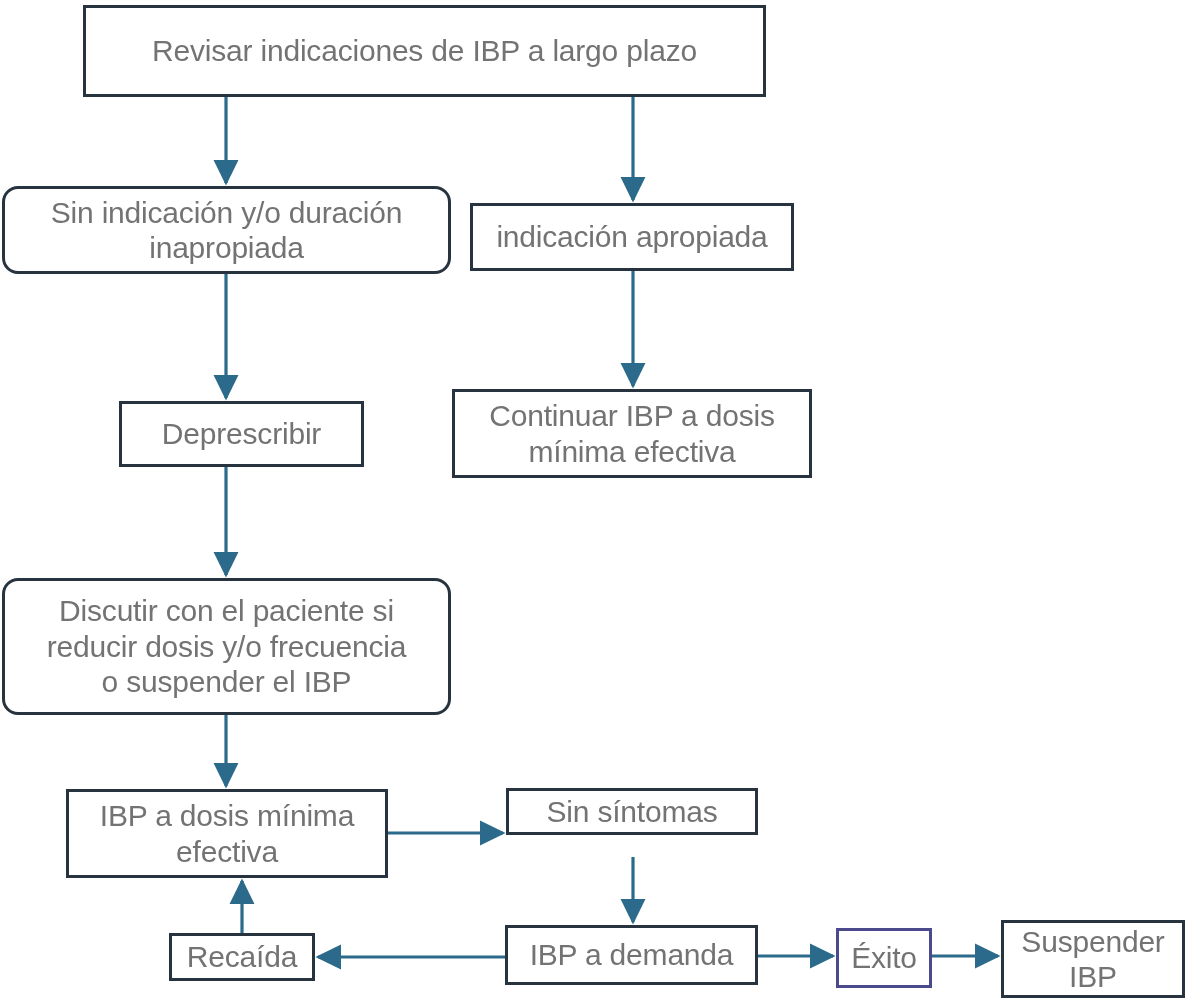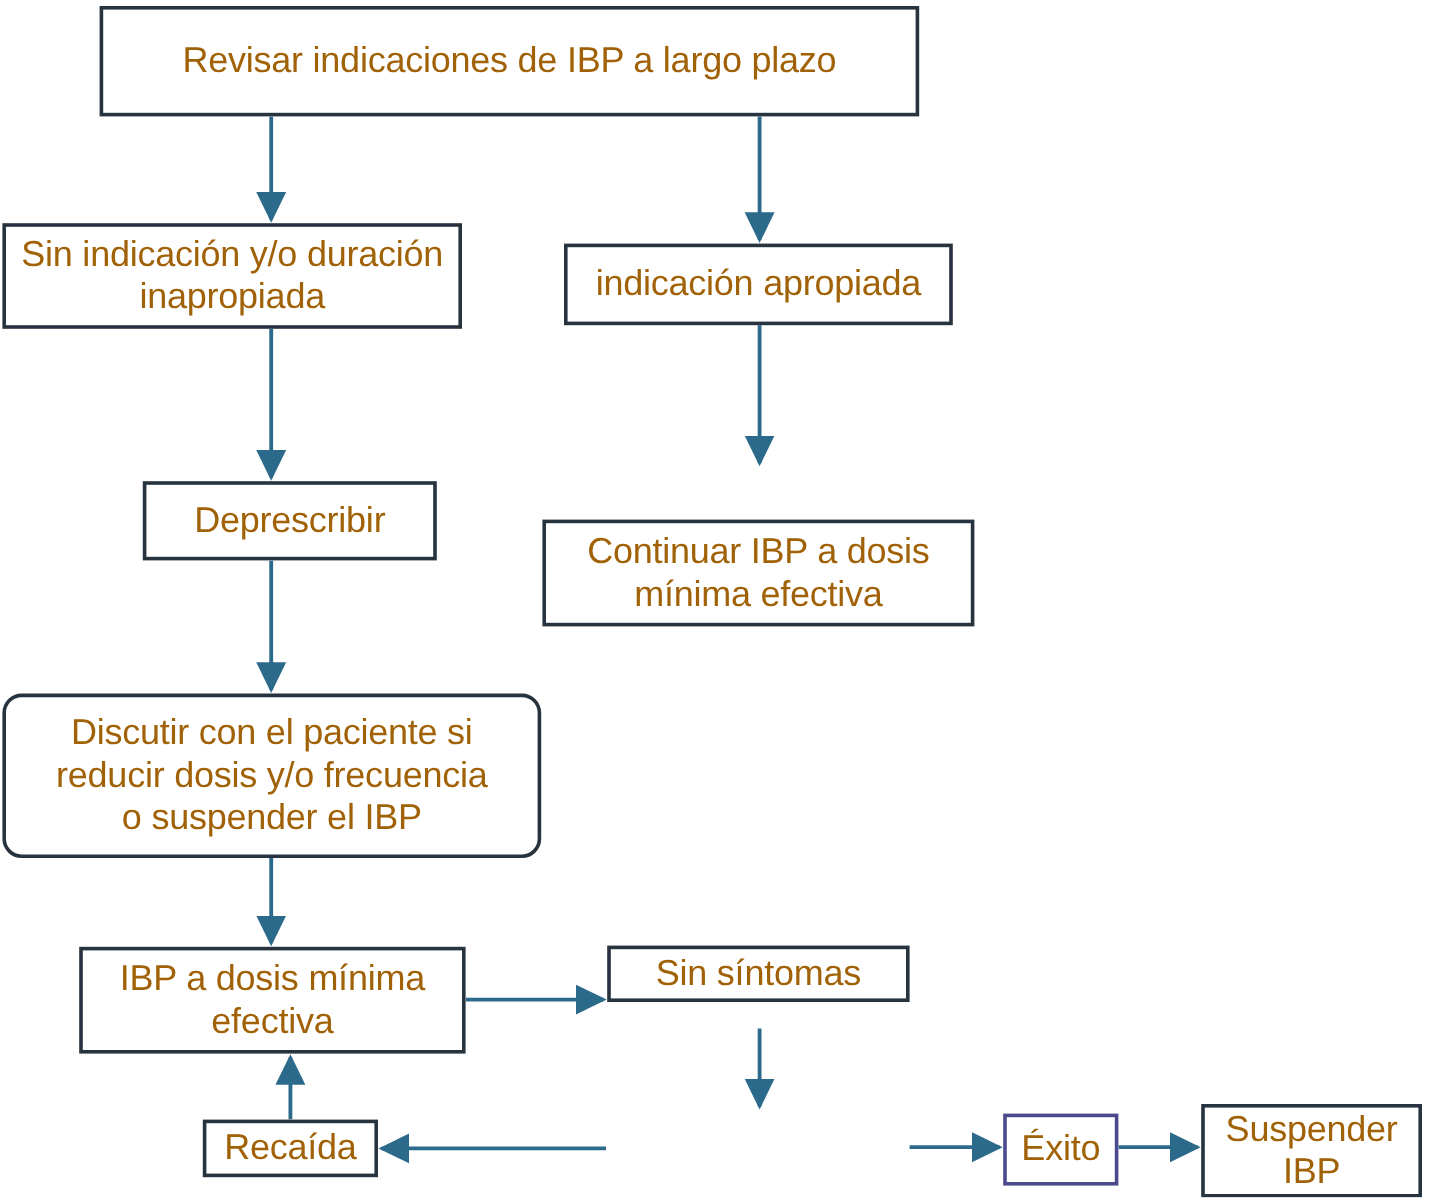--- a/index.html
+++ b/index.html
@@ -17,21 +17,21 @@
   }
   .node {
     position: absolute;
     box-sizing: border-box;
     background: #ffffff;
     border: 3px solid #27333f;
     display: flex;
     align-items: center;
     justify-content: center;
     text-align: center;
-    color: #a16207;
+    color: #737373;
     font-size: 30px;
     line-height: 1.18;
     letter-spacing: -0.2px;
     padding: 2px 6px;
   }
   .node.accent-purple {
     border-color: #4a4a8c;
   }
   .node .label {
     display: block;
@@ -69,49 +69,52 @@
       <path d="M505,957 L318,957"></path>
       <path d="M242,933 L242,881"></path>
       <path d="M758,956 L833,956"></path>
       <path d="M932,956 L998,956"></path>
     </g>
   </svg>
 
   <div class="node" style="left: 83px; top: 5px; width: 683px; height: 92px;">
     <span class="label">Revisar indicaciones de IBP a largo plazo</span>
   </div>
-  <div class="node" style="left: 2px; top: 186px; width: 383px; height: 88px;">
+  <div class="node" style="left: 2px; top: 186px; width: 449px; height: 88px; border-radius: 16px;">
     <span class="label">Sin indicación y/o duración
 inapropiada</span>
   </div>
   <div class="node" style="left: 470px; top: 203px; width: 324px; height: 68px;">
     <span class="label">indicación apropiada</span>
   </div>
   <div class="node" style="left: 119px; top: 401px; width: 245px; height: 66px;">
     <span class="label">Deprescribir</span>
   </div>
-  <div class="node" style="left: 452px; top: 389px; width: 360px; height: 89px; margin-top: 44px;">
+  <div class="node" style="left: 452px; top: 389px; width: 360px; height: 89px;">
     <span class="label">Continuar IBP a dosis
 mínima efectiva</span>
   </div>
   <div class="node" style="left: 2px; top: 578px; width: 449px; height: 137px; border-radius: 16px;">
     <span class="label">Discutir con el paciente si
 reducir dosis y/o frecuencia
 o suspender el IBP</span>
   </div>
   <div class="node" style="left: 66px; top: 789px; width: 322px; height: 89px;">
     <span class="label">IBP a dosis mínima
 efectiva</span>
   </div>
   <div class="node" style="left: 506px; top: 788px; width: 252px; height: 47px;">
     <span class="label">Sin síntomas</span>
   </div>
   <div class="node" style="left: 169px; top: 933px; width: 146px; height: 48px;">
     <span class="label">Recaída</span>
   </div>
+  <div class="node" style="left: 505px; top: 925px; width: 253px; height: 60px;">
+    <span class="label">IBP a demanda</span>
+  </div>
   <div class="node accent-purple" style="left: 836px; top: 928px; width: 96px; height: 60px;">
     <span class="label">Éxito</span>
   </div>
   <div class="node" style="left: 1001px; top: 920px; width: 184px; height: 78px; justify-content: center;">
     <span class="label">Suspender
 IBP</span>
   </div>
 
 </div>
 

